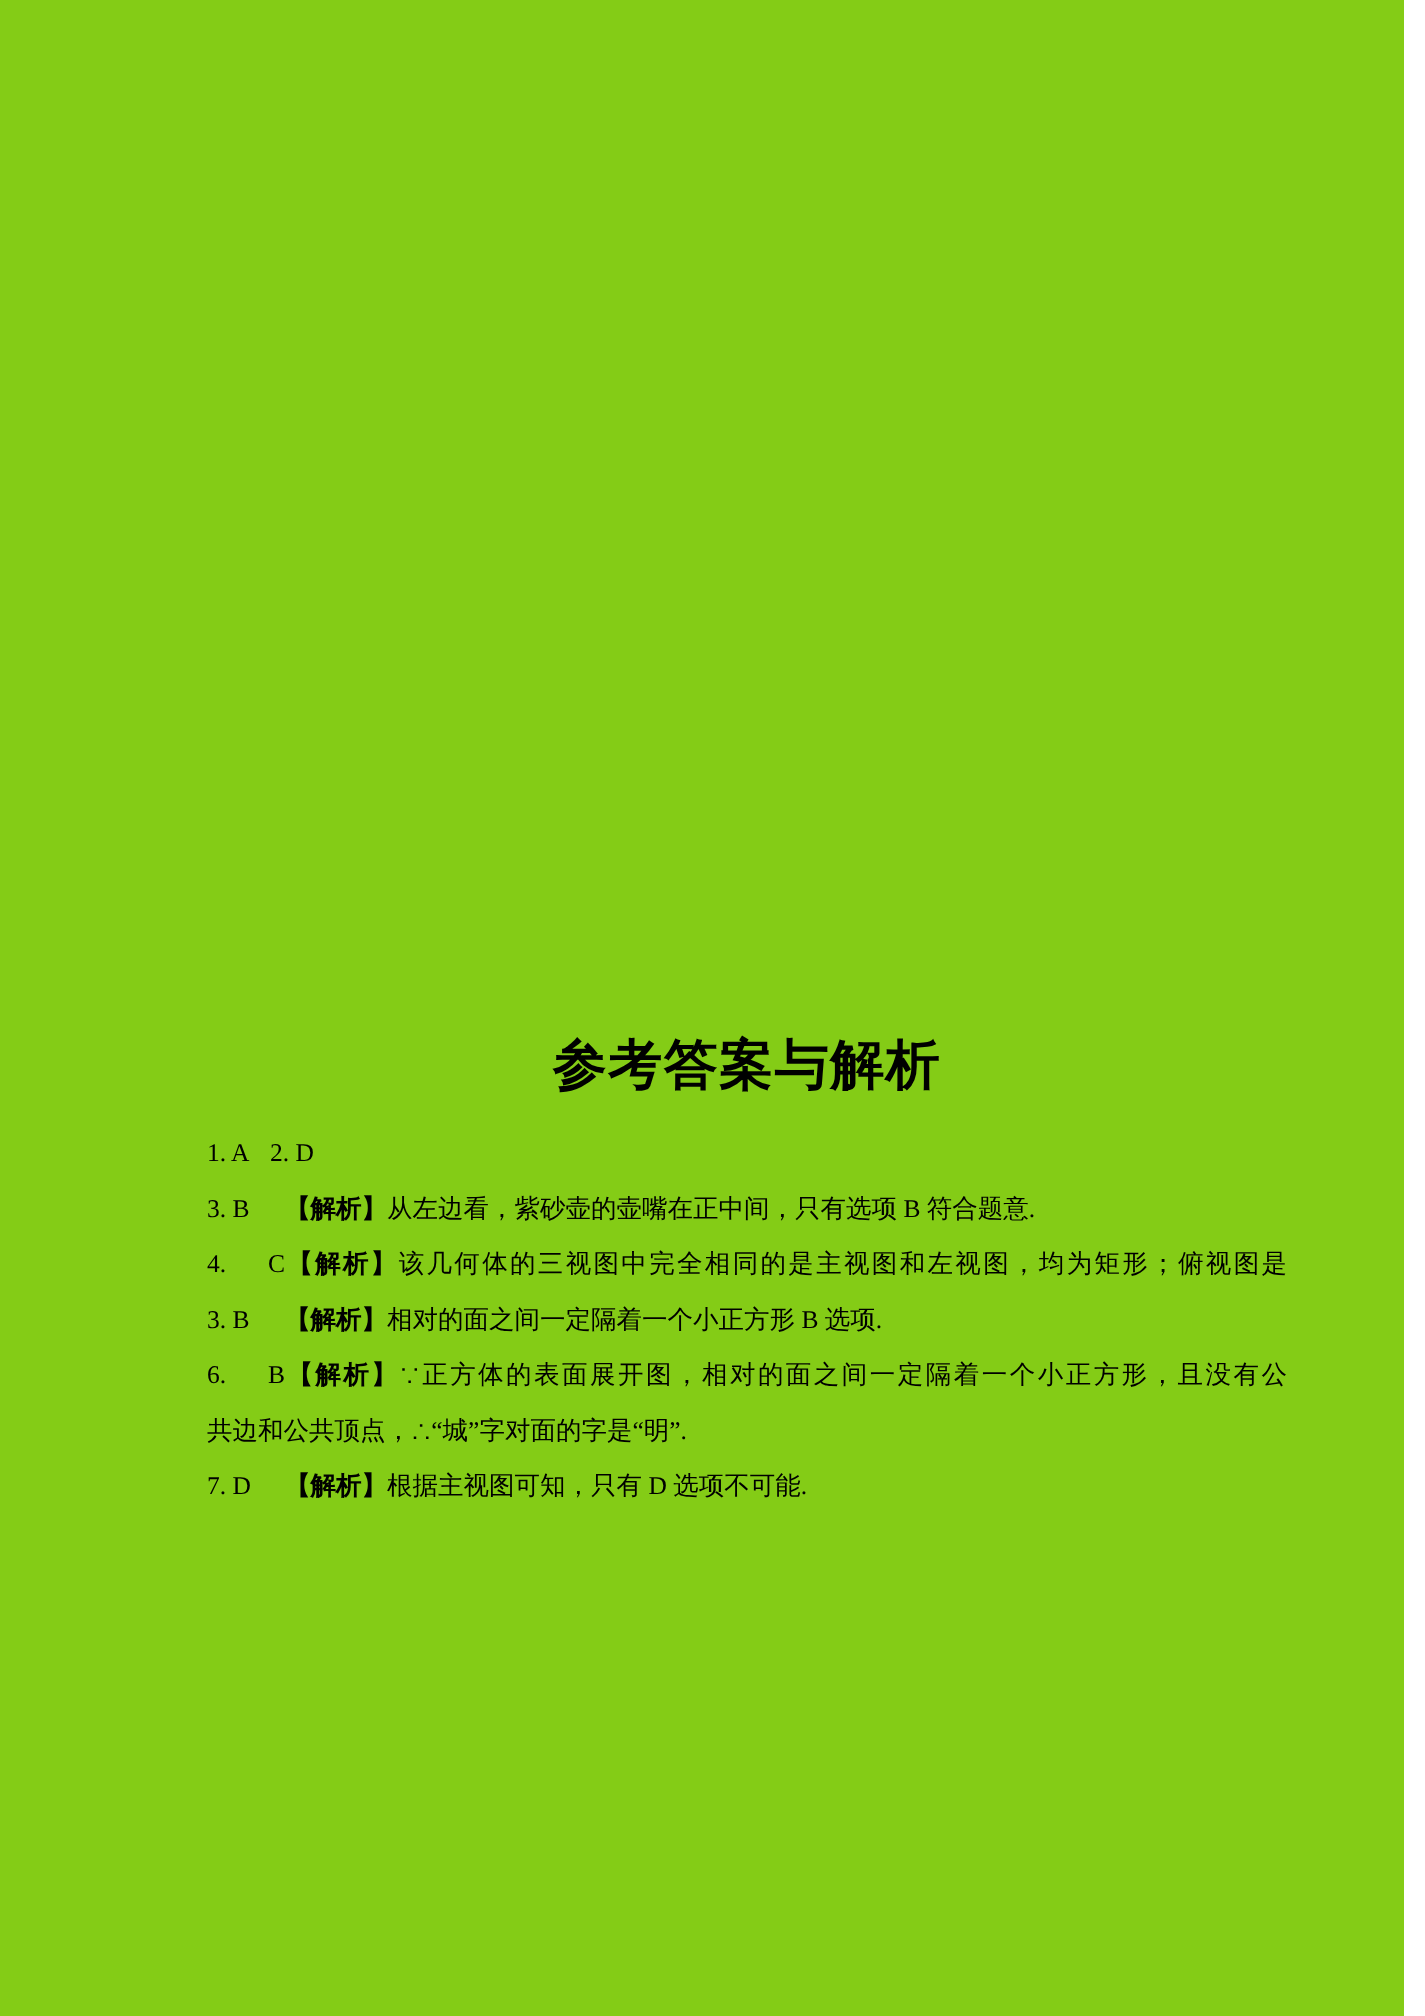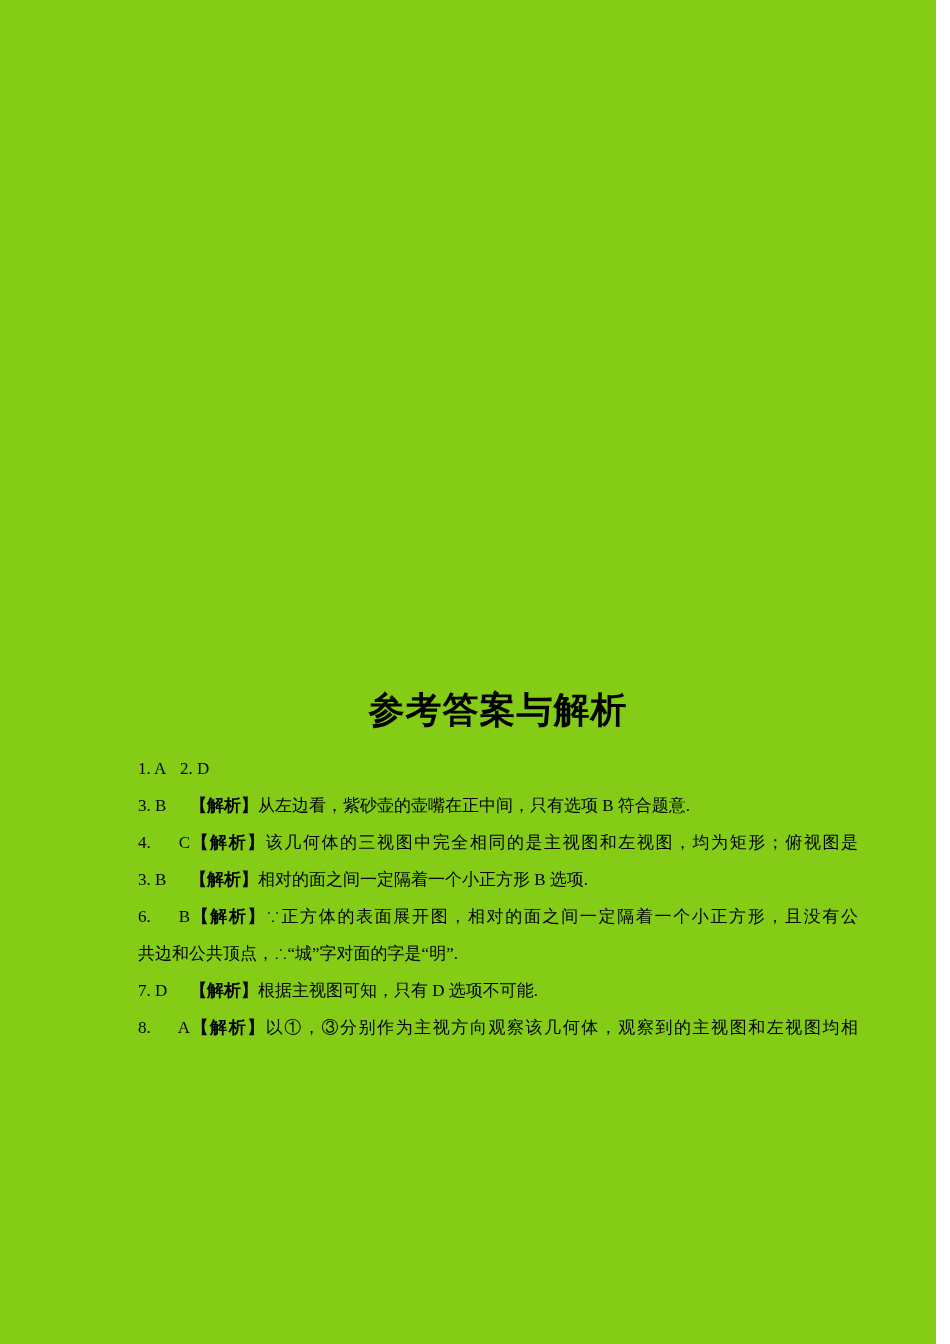--- a/index.html
+++ b/index.html
@@ -50,15 +50,14 @@
 
   <div class="jline"><span class="num">4. C</span><span class="label">【解析】</span><span>该几何体的三视图中完全相同的是主视图和左视图，均为矩形；俯视图是</span></div>
 
   <div class="line"><span class="num">3. B</span><span class="label">【解析】</span><span>相对的面之间一定隔着一个小正方形 B 选项.</span></div>
 
   <div class="jline"><span class="num">6. B</span><span class="label">【解析】</span><span>∵正方体的表面展开图，相对的面之间一定隔着一个小正方形，且没有公</span></div>
   <div class="line"><span>共边和公共顶点，∴“城”字对面的字是“明”.</span></div>
 
   <div class="line"><span class="num">7. D</span><span class="label">【解析】</span><span>根据主视图可知，只有 D 选项不可能.</span></div>
 
-  <div class="jline"><span class="num">8. A</span><span class="label">【解析】</span><span>以①，③分别作为主视方向观察该几何体，观察到的主视图和左视图均相</span></div>
 
 </div>
 
 </body></html>

